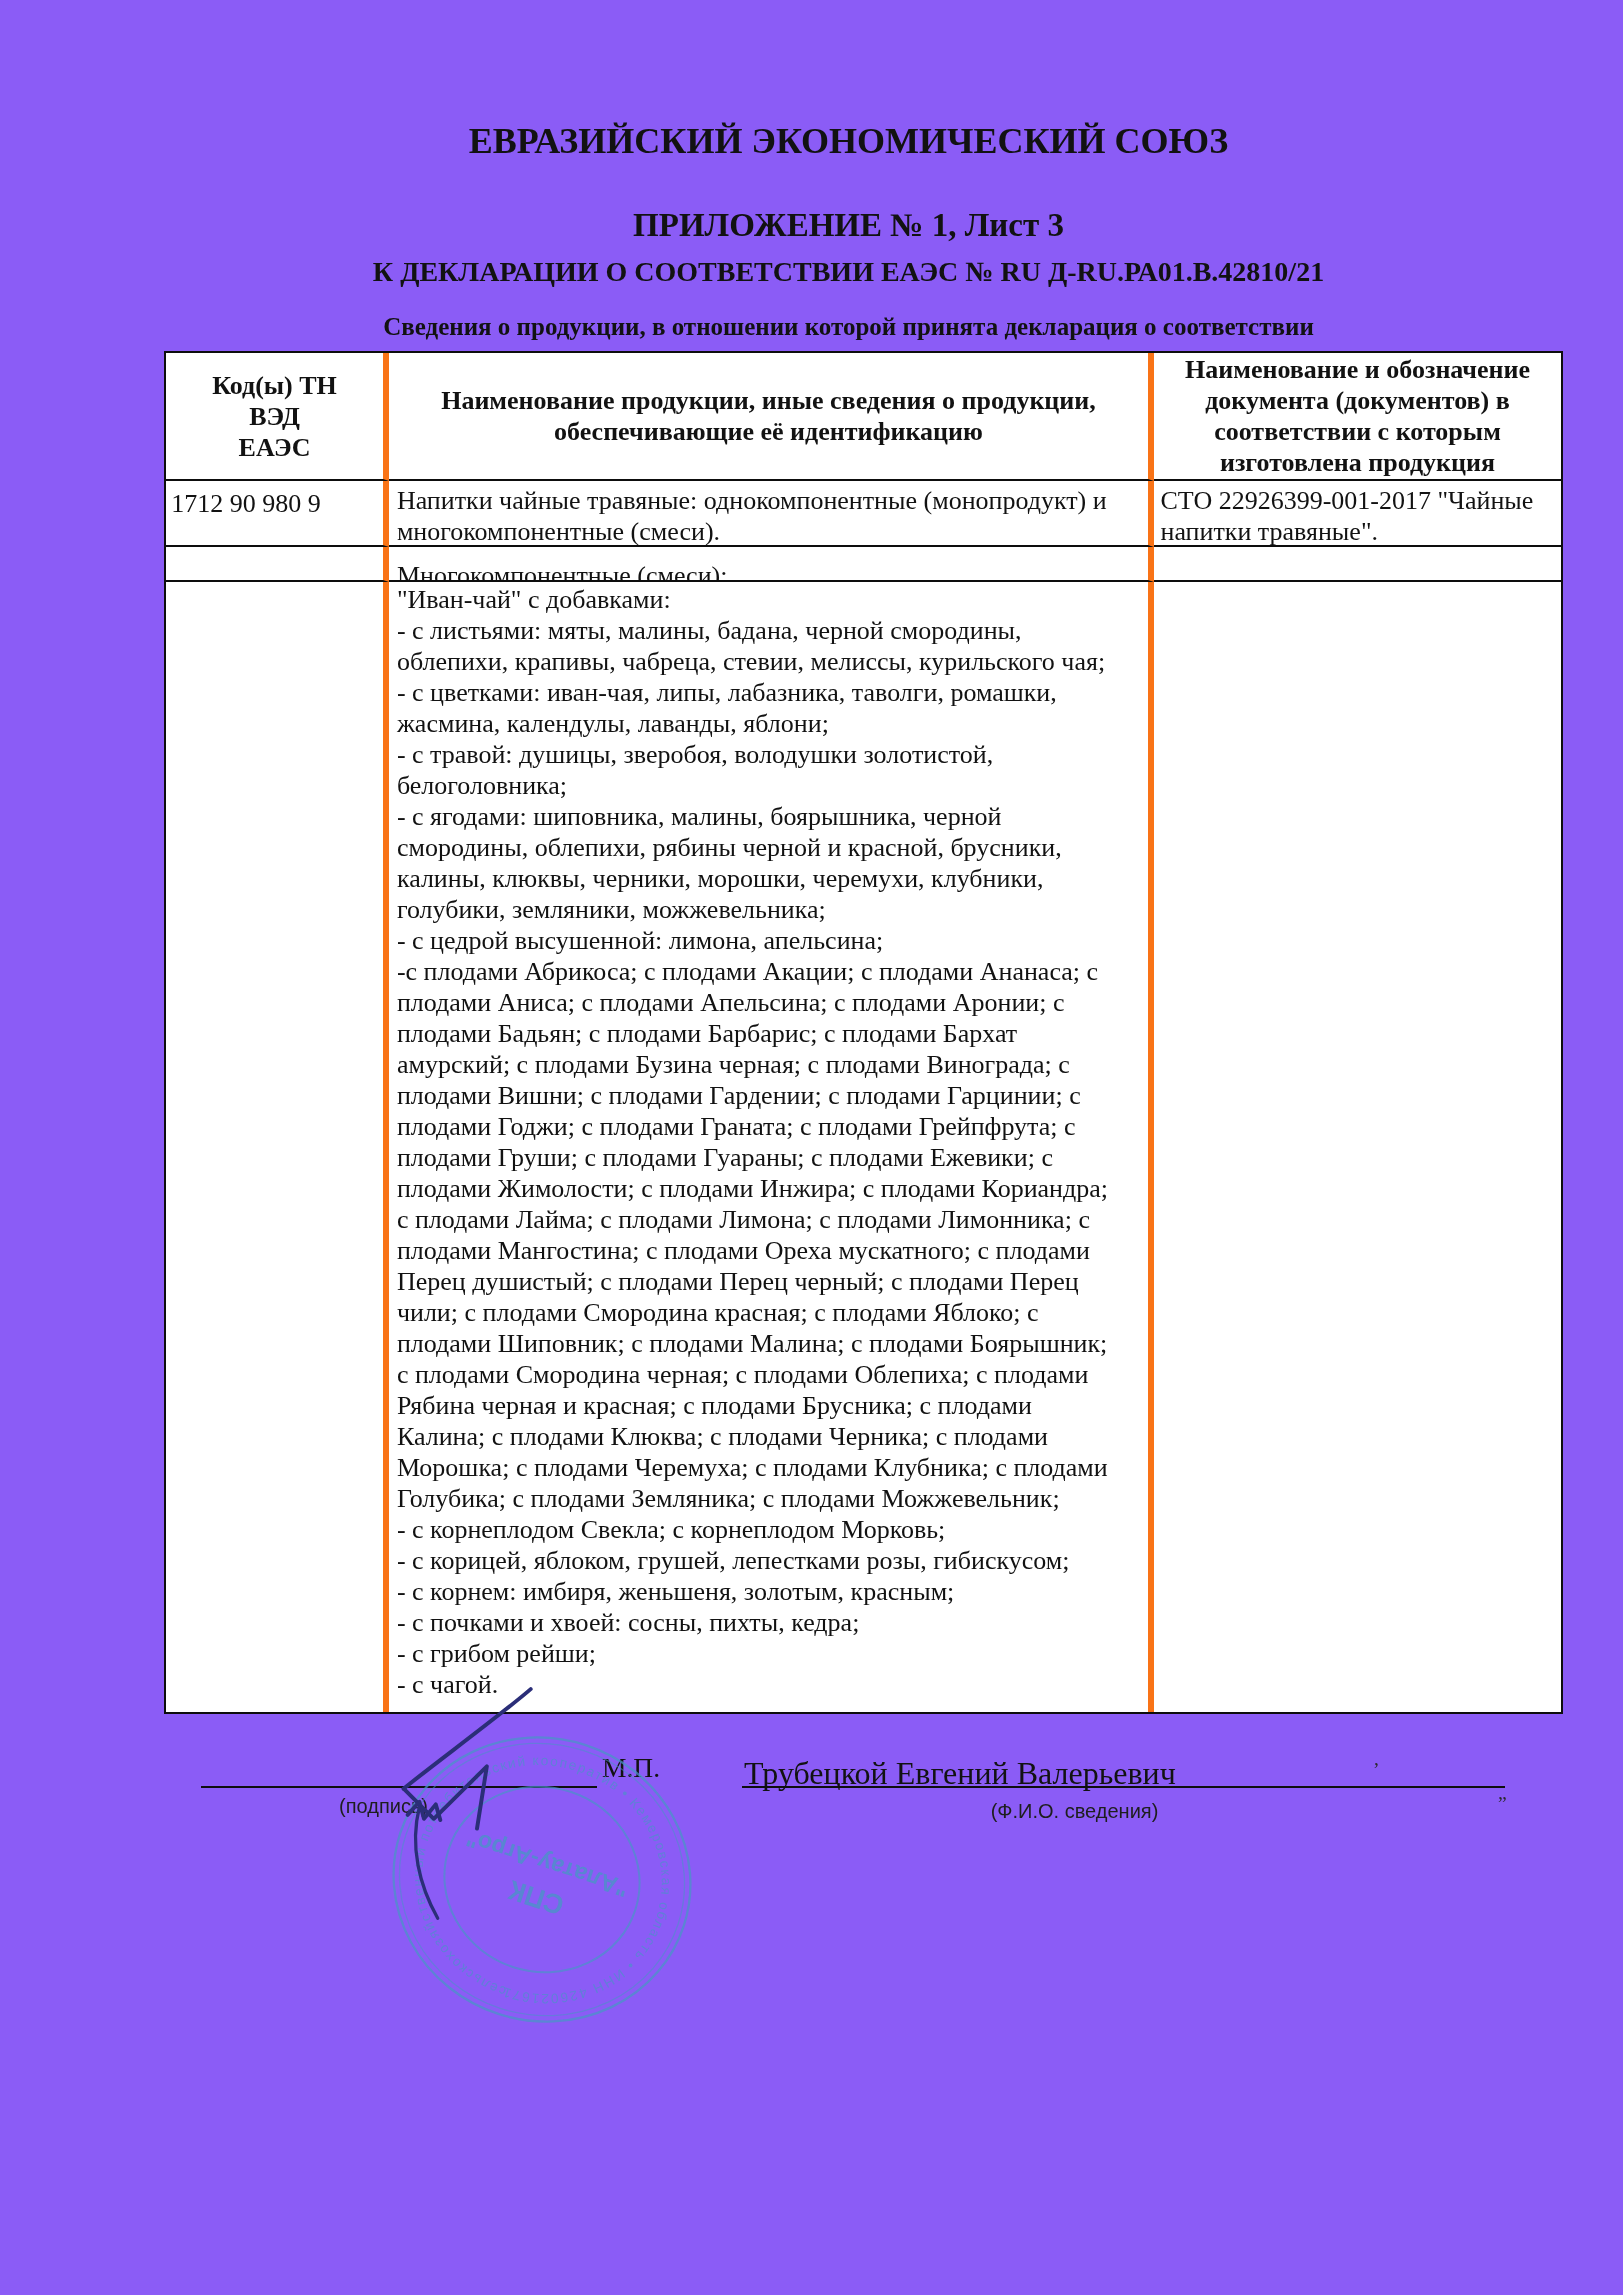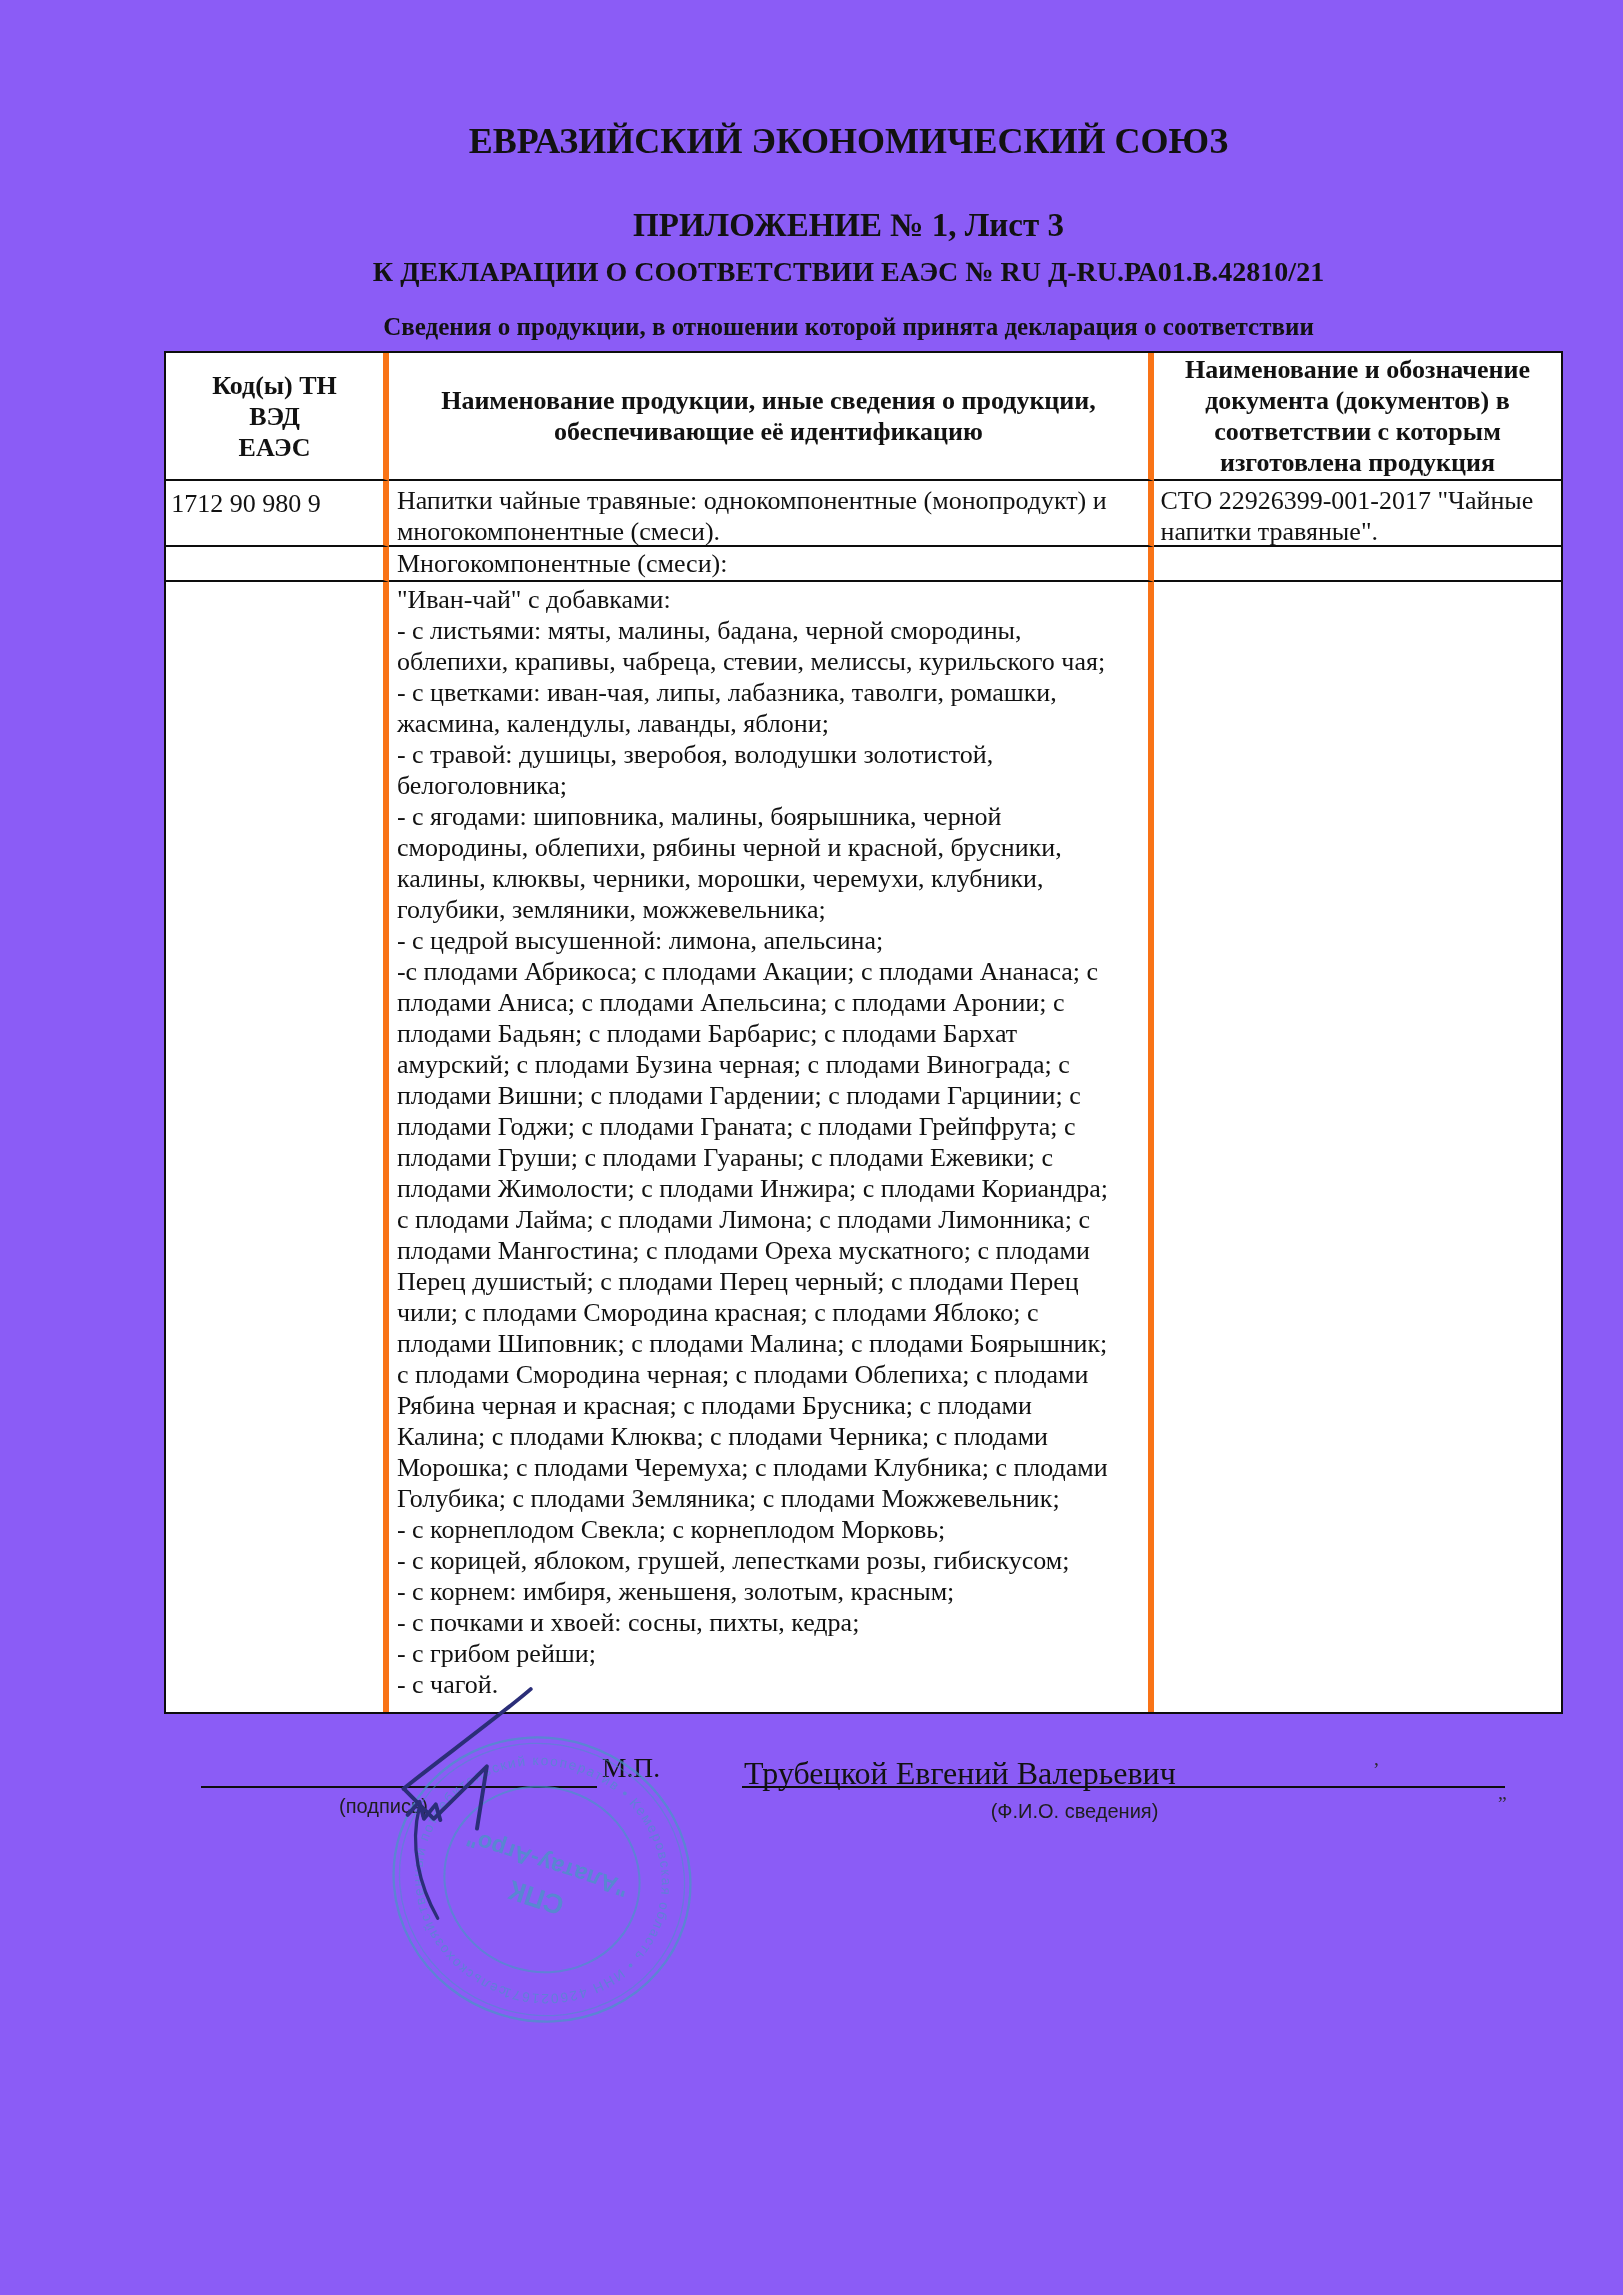--- a/index.html
+++ b/index.html
@@ -21,21 +21,21 @@
              grid-template-rows:128px 66px 35px 1fr;
              font-size:26px;background:#fff;}
   .cell{box-sizing:border-box;border-right:6px solid #f97316;border-bottom:2px solid #0d0d0d;overflow:hidden;}
   .cell.last-col{border-right:none;}
   .cell.last-row{border-bottom:none;}
   .th{display:flex;align-items:center;justify-content:center;text-align:center;
       font-weight:bold;line-height:31px;white-space:pre-line;padding:0 19px;}
   .code-cell{padding:6.5px 2.6px 0 5.2px;line-height:31px;}
   .product-cell{padding:3.9px 3.9px 0 7.9px;line-height:31px;white-space:pre-line;}
   .document-cell{padding:3.9px 3.9px 0 6.5px;line-height:31px;white-space:pre-line;}
-  .row2-cell{line-height:33px;padding-top:0;}
+  .row2-cell{line-height:33px;padding-top:12px;}
   .big-cell{line-height:31px;padding-top:2px;}
 
   
   .sig-line{position:absolute;height:0;border-top:2px solid #0e0e0e;}
   .sig-line.left{left:201px;top:1786px;width:396px;}
   .sig-line.right{left:742px;top:1786px;width:763px;}
   .mp-label{position:absolute;left:602px;top:1752px;font-size:27.5px;font-weight:normal;}
   .applicant-name{position:absolute;left:744px;top:1755px;font-size:32px;text-align:right;}
   .caption{position:absolute;font-family:"Liberation Sans","DejaVu Sans",sans-serif;
            color:#1e1e1e;font-size:20px;text-align:center;}

